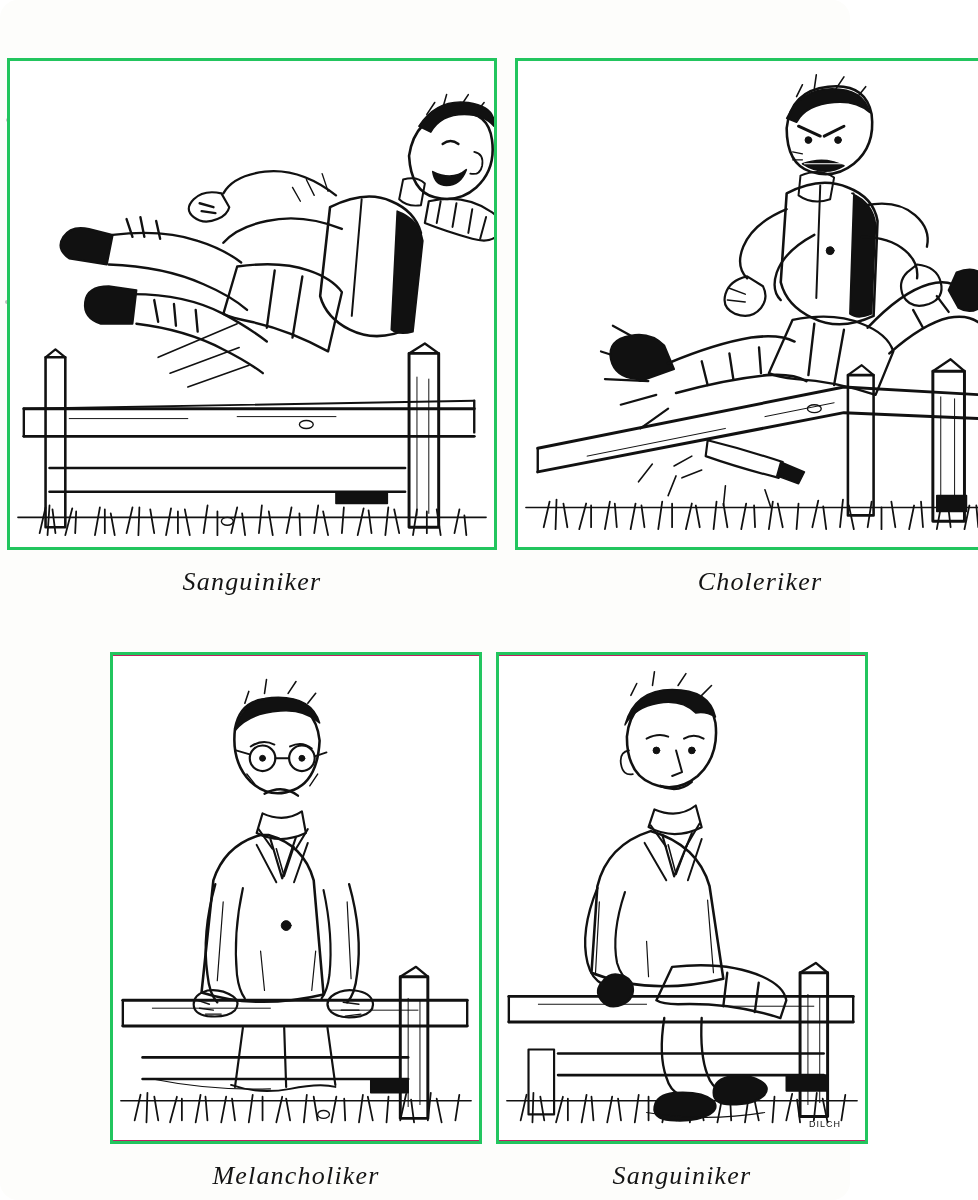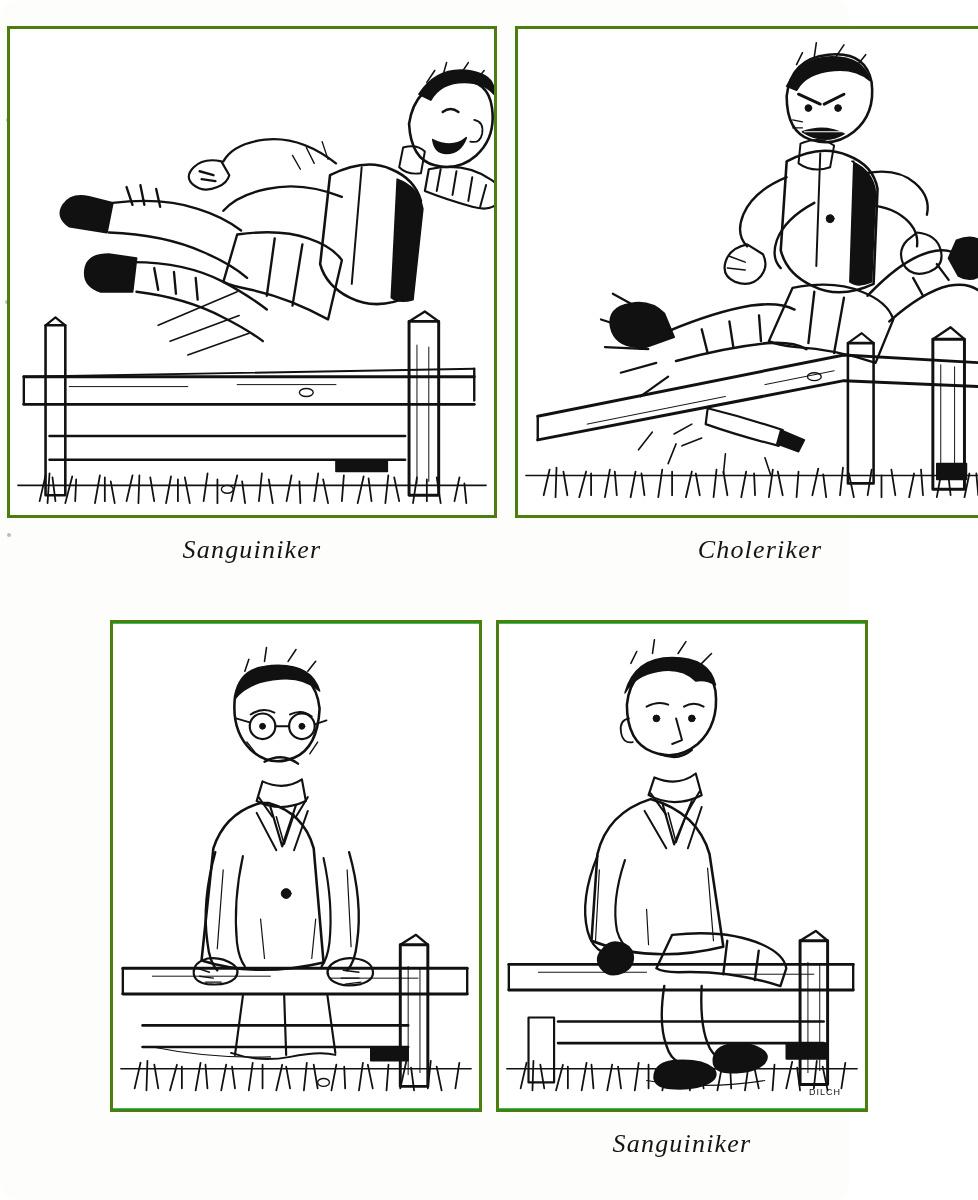--- a/index.html
+++ b/index.html
@@ -48,25 +48,26 @@
 
   .cell {
     display: flex;
     flex-direction: column;
     align-items: center;
   }
   .cell-top .frame { width: 490px; height: 492px; }
   .cell-bottom .frame { width: 372px; height: 492px; }
 
   .frame {
-    border: 3px solid #4d7c0f;
+    border: 3px solid #22c55e;
     box-sizing: border-box;
-    background: #22c55e;
+    background: #be185d;
     position: relative;
     overflow: hidden;
+    margin-top: 32px;
   }
   .frame svg { display: block; width: 100%; height: 100%; }
 
   .caption {
     margin-top: 17px;
     font-family: "Liberation Serif", serif;
     font-style: italic;
     font-size: 26px;
     letter-spacing: 1.2px;
     color: #141414;
@@ -361,20 +362,21 @@
             <path d="M96 340 q-14 4 -14 14 q0 10 14 12 q20 2 28 -6 q6 -8 -2 -14 q-12 -8 -26 -6 z" stroke-width="2.2"></path>
             <path d="M86 350 l12 4 M88 358 l14 2 M94 364 l16 0" stroke-width="1.4"></path>
             <path d="M246 340 q16 2 18 12 q2 10 -12 14 q-20 4 -30 -4 q-8 -8 0 -16 q10 -8 24 -6 z" stroke-width="2.2"></path>
             <path d="M234 352 l16 2 M232 360 l18 0 M236 366 l16 -2" stroke-width="1.4"></path>
 
             <path d="M132 378 l-8 60 M174 378 l2 60 M218 378 l8 58" stroke-width="2.2"></path>
             <path d="M120 436 q28 10 60 4 q30 -6 46 -2" stroke-width="2"></path>
           </g>
         </svg>
       </div>
+      <div class="caption">Melancholiker</div>
     </div>
 
     <div class="cell cell-bottom">
       <div class="frame">
         <svg viewBox="0 0 372 492" xmlns="http://www.w3.org/2000/svg">
           <rect x="0" y="0" width="372" height="492" fill="#ffffff"></rect>
           <g stroke="#111" fill="none" stroke-width="2.4" stroke-linecap="round" stroke-linejoin="round">
 
             <path d="M8 452 H364" stroke-width="1.6"></path>
             <g stroke-width="1.8">

